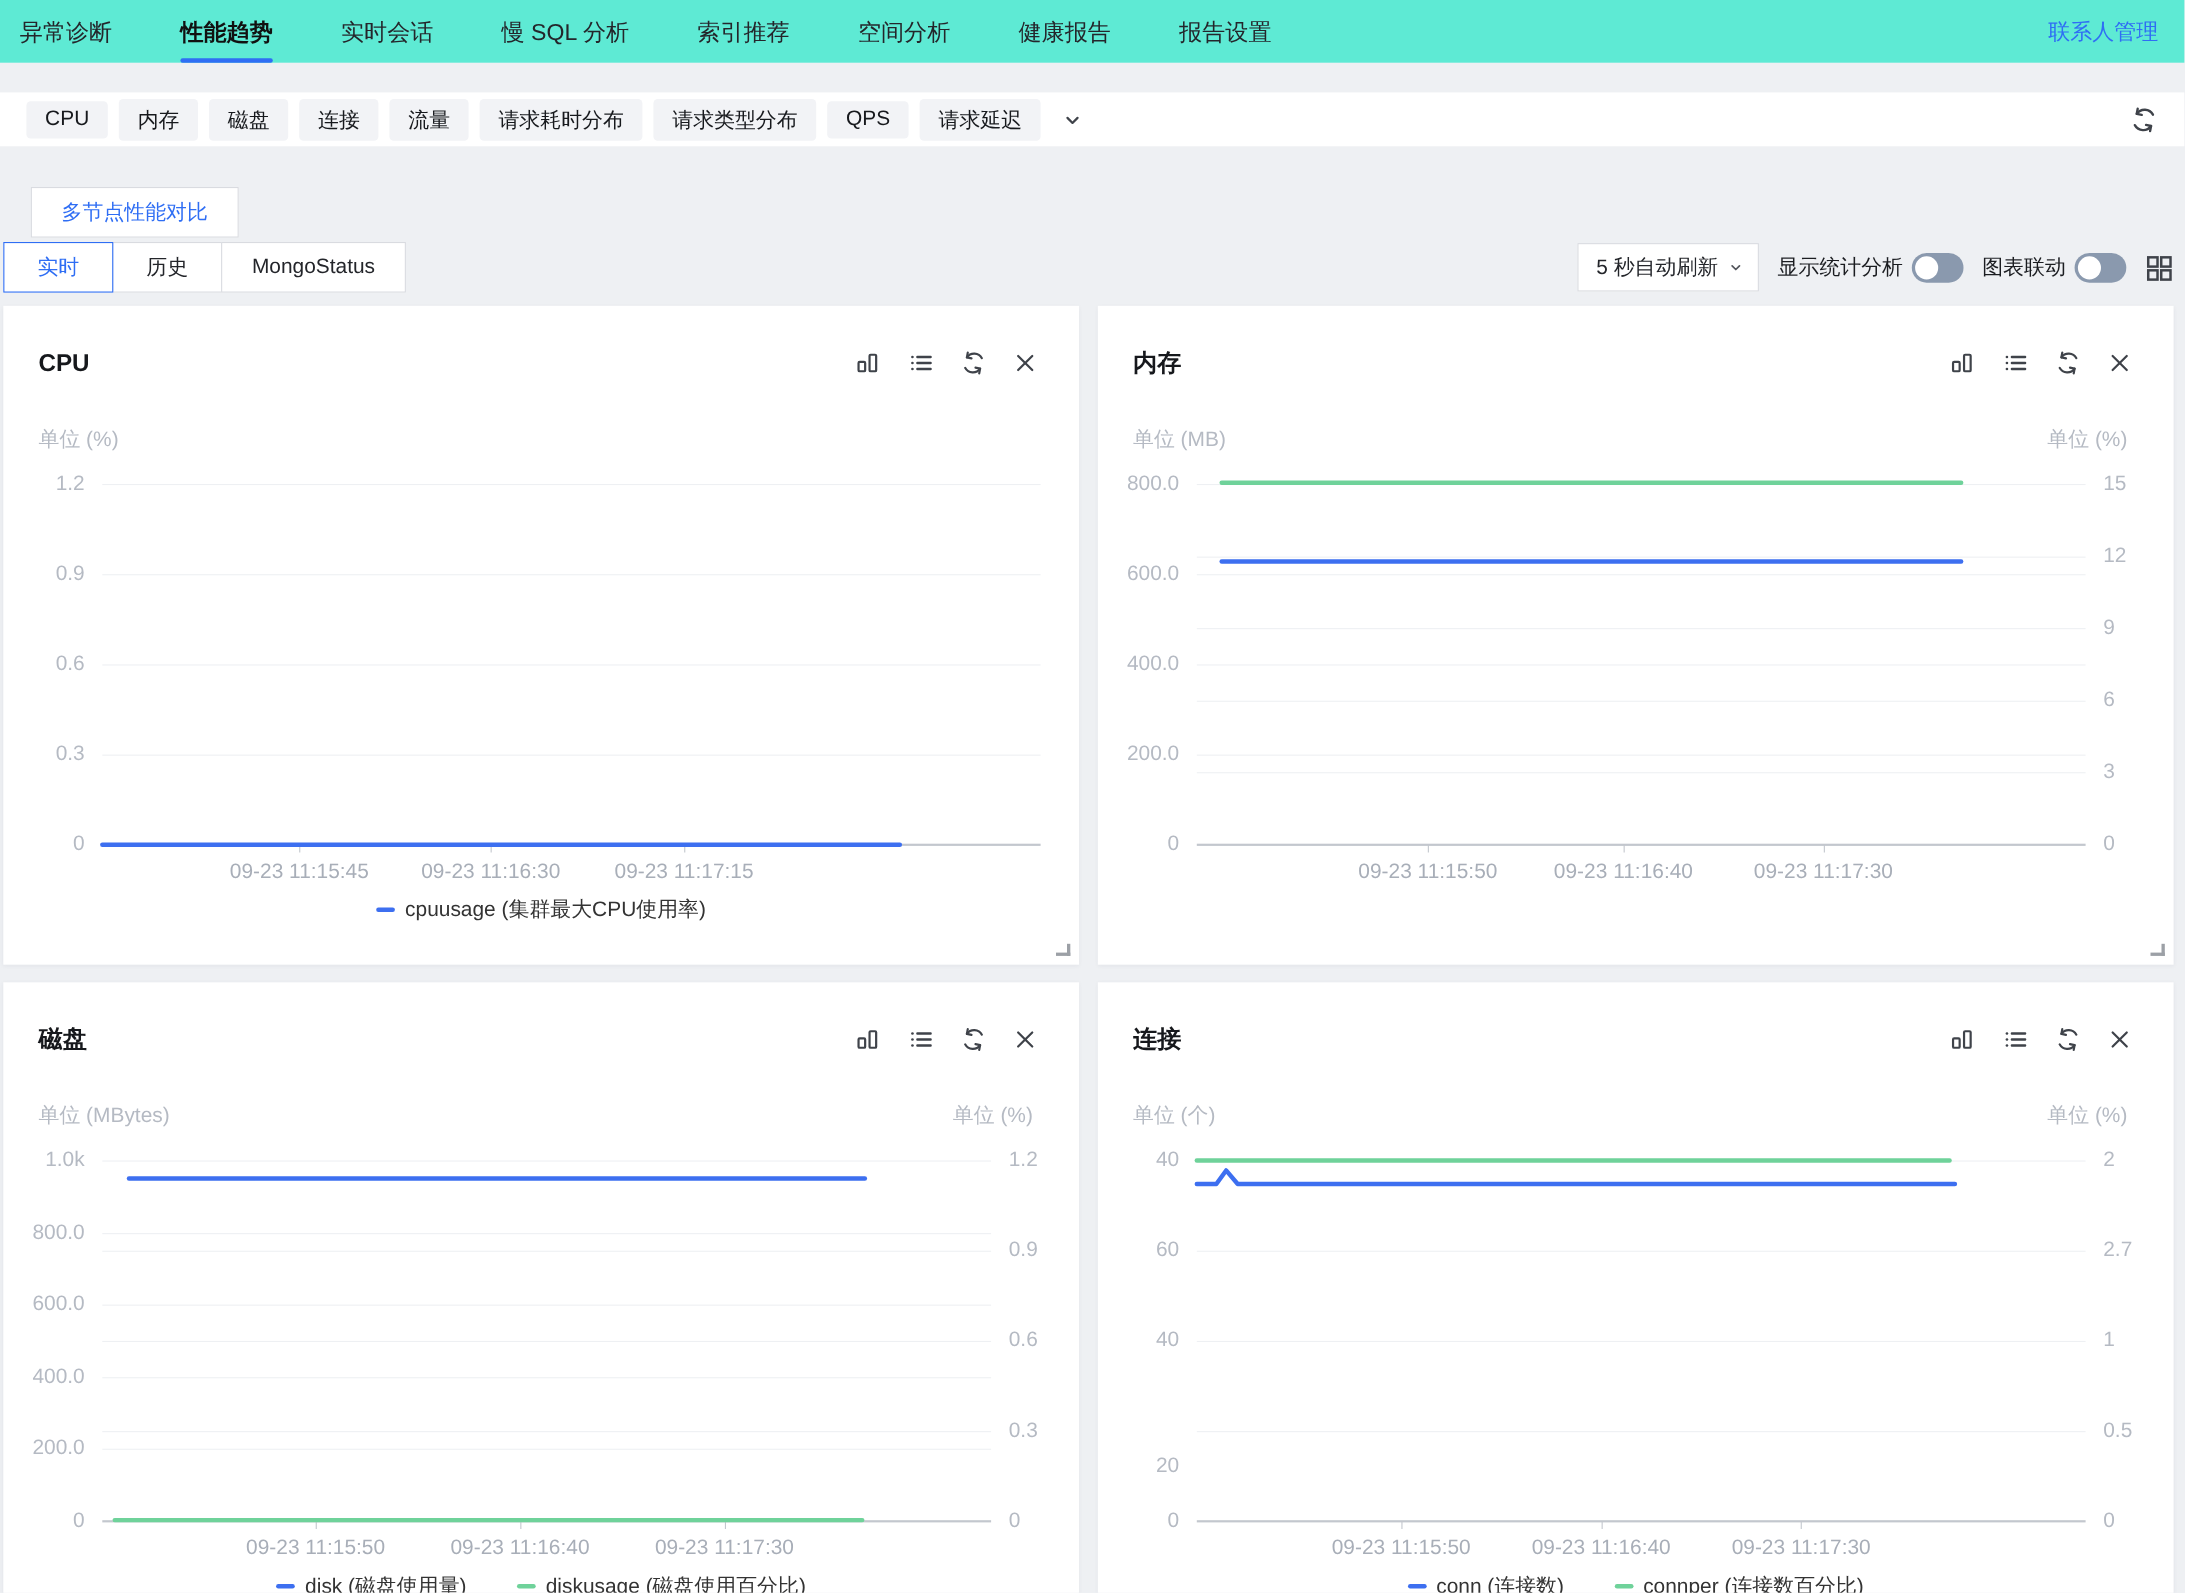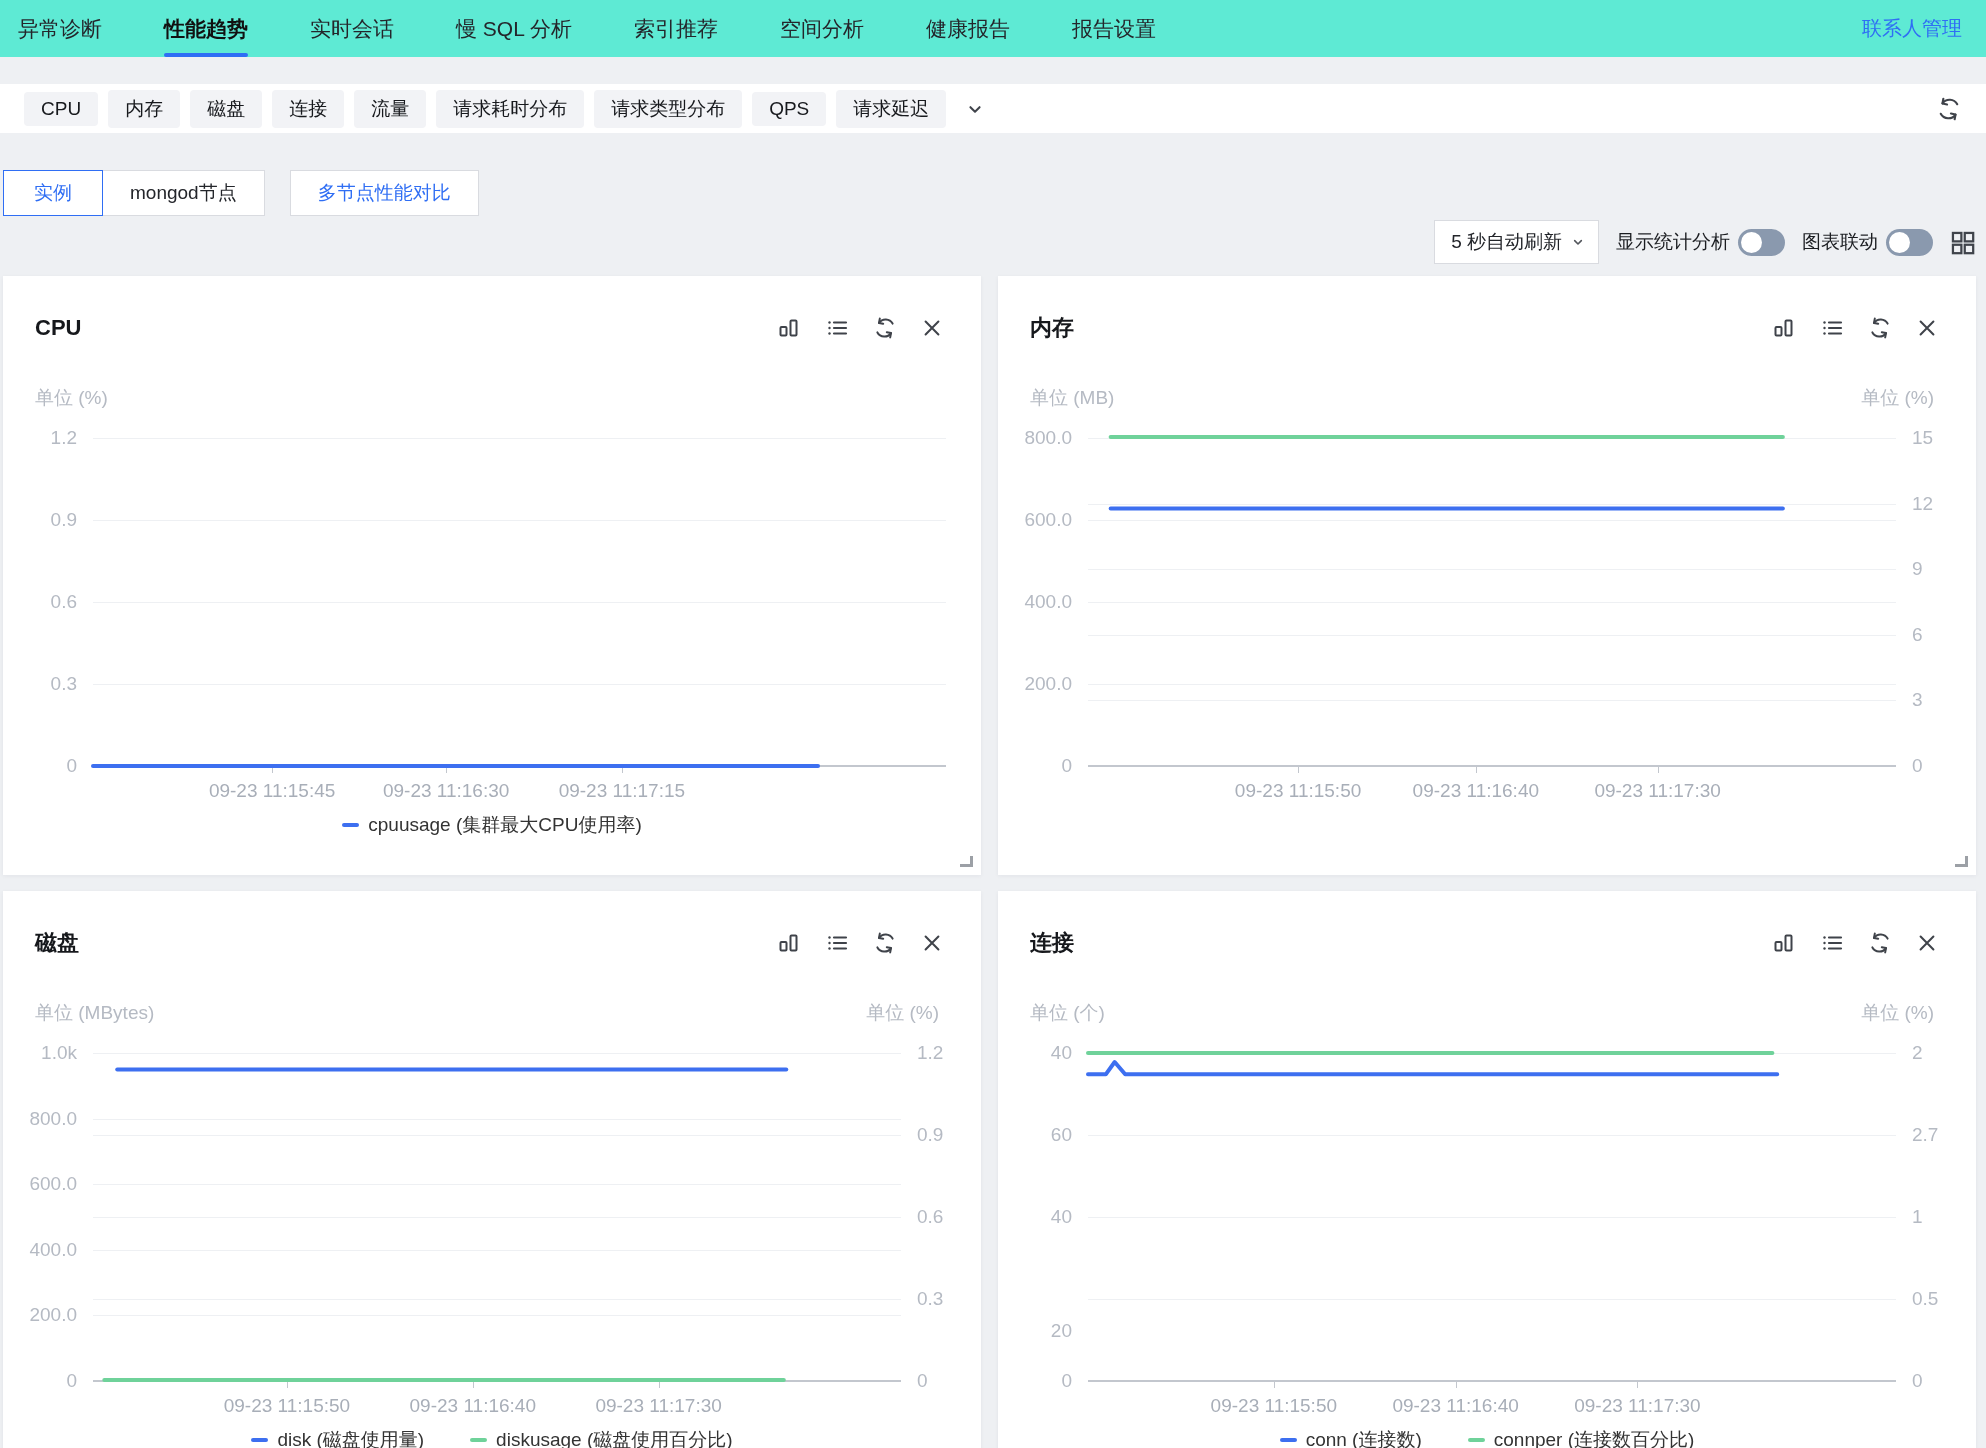--- a/index.html
+++ b/index.html
@@ -108,28 +108,29 @@
     <svg class="ic" width="26" height="26" viewBox="0 0 24 24" fill="none" stroke="#3f434a" stroke-width="2" stroke-linecap="round" stroke-linejoin="round">
       <path d="M19.6 7.6A8 8 0 0 0 6 6.9"></path>
         <path d="M6.8 2.6L6 6.9l4.2.9"></path>
       <path d="M4.4 16.4A8 8 0 0 0 18 17.1"></path>
         <path d="M17.2 21.4l.8-4.3-4.2-.9"></path>
     </svg>
   </button>
 </div>
 
 <div class="toolrow row1">
-  <div class="btn-group">
-    <button class="btn active">实例</button>
-    <button class="btn">mongod节点</button>
-  </div>
   <button class="btn blue-text standalone">多节点性能对比</button>
 </div>
 
 <div class="toolrow row2">
+  <div class="btn-group">
+    <button class="btn active">实时</button>
+    <button class="btn">历史</button>
+    <button class="btn">MongoStatus</button>
+  </div>
   <span class="ctl-spacer"></span>
   <div class="select">
     <span>5 秒自动刷新</span>
     <svg class="ic" width="16" height="16" viewBox="0 0 24 24" fill="none" stroke="#53565c" stroke-width="2.4" stroke-linecap="round" stroke-linejoin="round">
         <path d="M7 10l5 5 5-5"></path>
       </svg>
   </div>
   <span class="ctl-label">显示统计分析</span>
   <button class="toggle">
       <span class="knob"></span>

